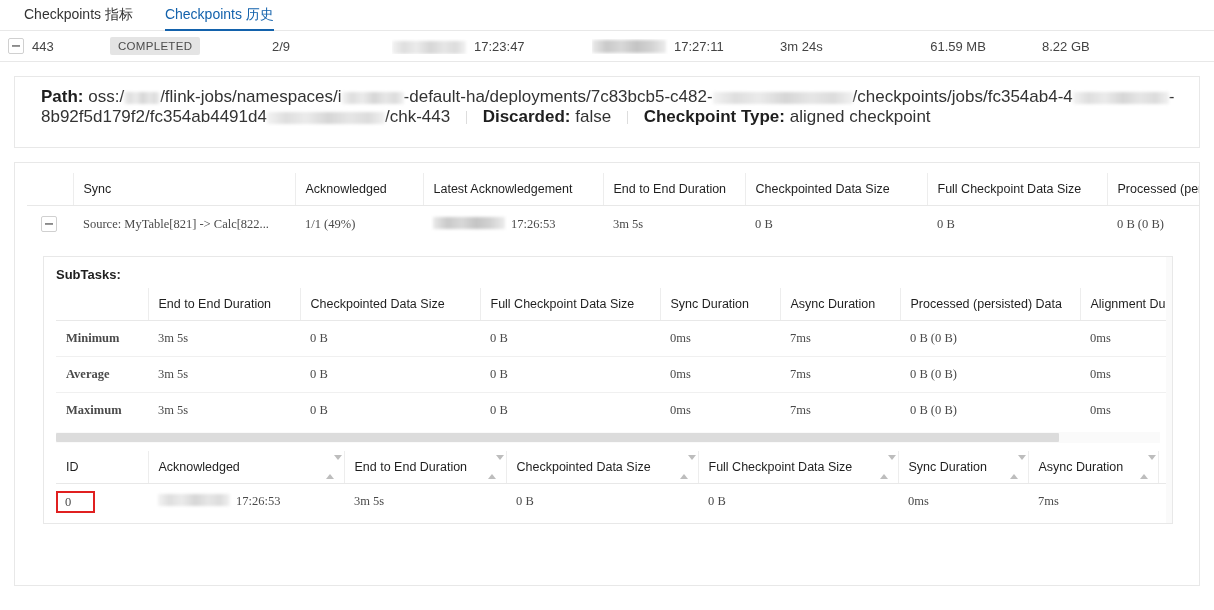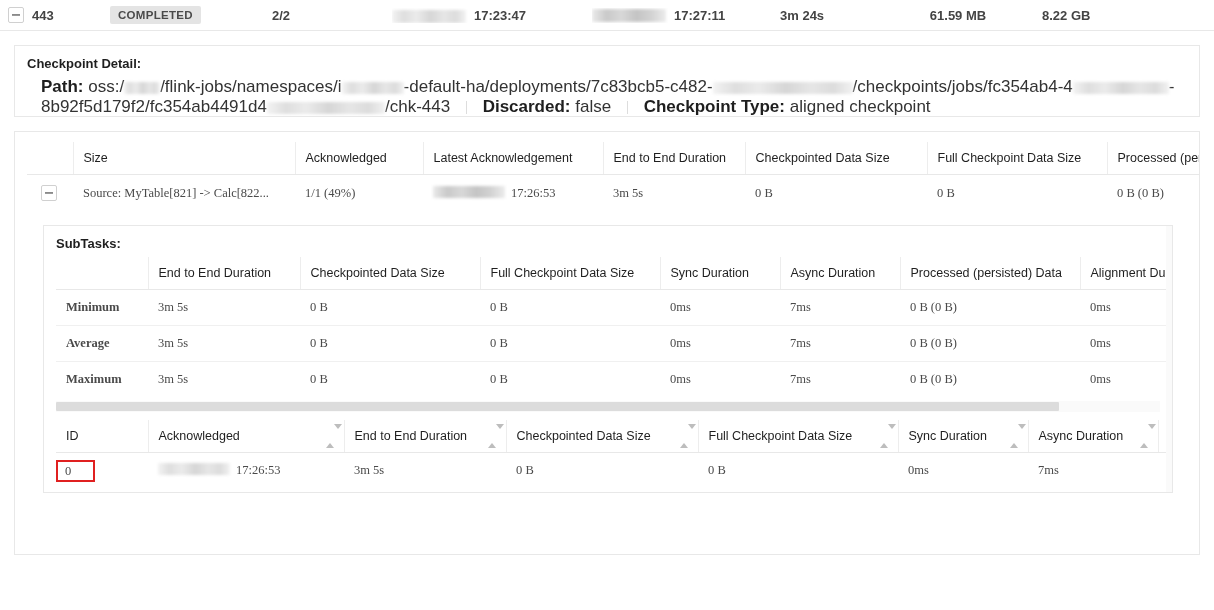--- a/index.html
+++ b/index.html
@@ -57,21 +57,21 @@
     width: 16px; height: 16px;
     border: 1px solid #d0d0d0;
     border-radius: 2px;
     background: #fff;
     display: inline-flex;
     align-items: center; justify-content: center;
     cursor: pointer;
     flex: none;
   }
   .sq-btn svg { display:block; }
-  .cell { flex: none; padding-right: 18px; overflow: hidden; white-space: nowrap; font-weight: bold; }
+  .cell { flex: none; padding-right: 18px; overflow: hidden; white-space: nowrap; }
 
   .badge {
     display: inline-block;
     background: #e4e4e4;
     color: #4b4b4b;
     font-size: 11.5px;
     letter-spacing: .3px;
     padding: 3px 8px 3px 8px;
     border-radius: 2px;
     line-height: 12px;
@@ -199,50 +199,57 @@
     color: #4a4a4a;
   }
 
   .clip { overflow: hidden; }
 </style>
 </head>
 <body>
 
 <div class="page">
 
+  <div class="tabbar">
+    <div class="tab">
+      <span>Checkpoints 指标</span>
+    </div>
+    <div class="tab active">
+      <span>Checkpoints 历史</span>
+    </div>
+  </div>
 
   <div class="summary-row">
     <div class="cell" style="width:32px; padding-left:8px; display:flex; align-items:center;">
       <span class="sq-btn">
         <svg width="8" height="8" viewBox="0 0 8 8" aria-hidden="true">
             <rect x="0" y="3.3" width="8" height="1.3" fill="#595959"></rect>
           </svg>
       </span>
     </div>
     <div class="cell" style="width:78px;">443</div>
     <div class="cell" style="width:162px;">
       <span class="badge">COMPLETED</span>
     </div>
-    <div class="cell" style="width:120px;">2/2</div>
+    <div class="cell" style="width:120px;">2/9</div>
     <div class="cell" style="width:200px; display:flex; align-items:flex-end;">
       <span class="blur" style="width:74px;height:13px;margin-right:8px;"></span>
       <span>17:23:47</span>
     </div>
     <div class="cell" style="width:188px; display:flex; align-items:center;">
       <span class="blur dark" style="width:74px;height:13px;margin-right:8px;"></span>
       <span>17:27:11</span>
     </div>
     <div class="cell" style="width:112px;">3m 24s</div>
     <div class="cell" style="width:150px;text-align:center;">61.59 MB</div>
     <div class="cell" style="width:120px;">8.22 GB</div>
   </div>
 
   <div class="panel clip" style="height:72px;">
     <div class="panel-inner">
-      <div class="section-title">Checkpoint Detail:</div>
       <div class="detail-line">
         <span class="lbl">Path:</span>
         <span>oss:/</span><span class="blur" style="width:36px;height:12px;"></span><span>/flink-jobs/namespaces/</span><span>i</span><span class="blur" style="width:62px;height:12px;"></span><span>-default-ha/deployments/7c83bcb5-c482-</span><span class="blur" style="width:140px;height:12px;"></span><span>/checkpoints/jobs/fc354ab4-</span><span>4</span><span class="blur" style="width:96px;height:12px;"></span><span>-</span>
       </div>
       <div class="detail-line">
         <span>8b92f5d179f2/fc354ab4491d4</span><span class="blur" style="width:118px;height:12px;"></span><span>/chk-443</span>
         <span class="sep"></span>
         <span class="lbl">Discarded:</span>
         <span>false</span>
         <span class="sep"></span>
@@ -262,21 +269,21 @@
             <col style="width:128px">
             <col style="width:180px">
           <col style="width:142px">
             <col style="width:182px">
             <col style="width:180px">
             <col style="width:140px">
         </colgroup>
         <thead>
           <tr>
             <th class="noline"></th>
-            <th>Size</th>
+            <th>Sync</th>
             <th>Acknowledged</th>
             <th>Latest Acknowledgement</th>
             <th>End to End Duration</th>
             <th>Checkpointed Data Size</th>
             <th>Full Checkpoint Data Size</th>
             <th>Processed (persist</th>
           </tr>
         </thead>
         <tbody>
           <tr class="last">

